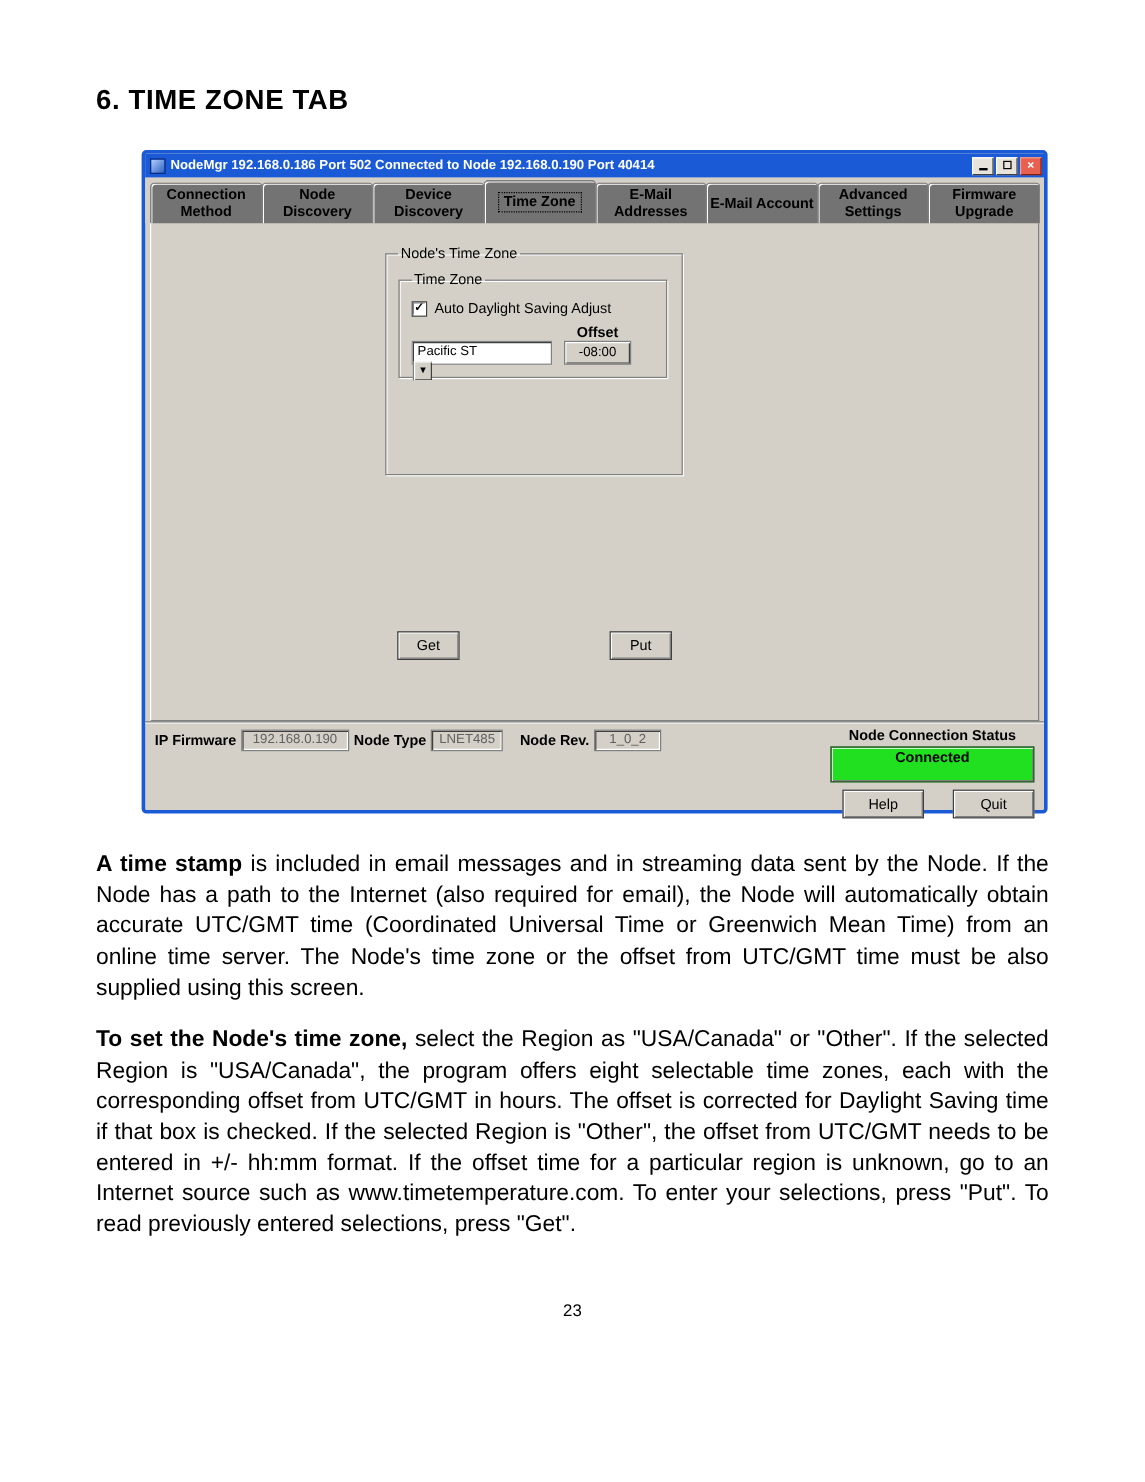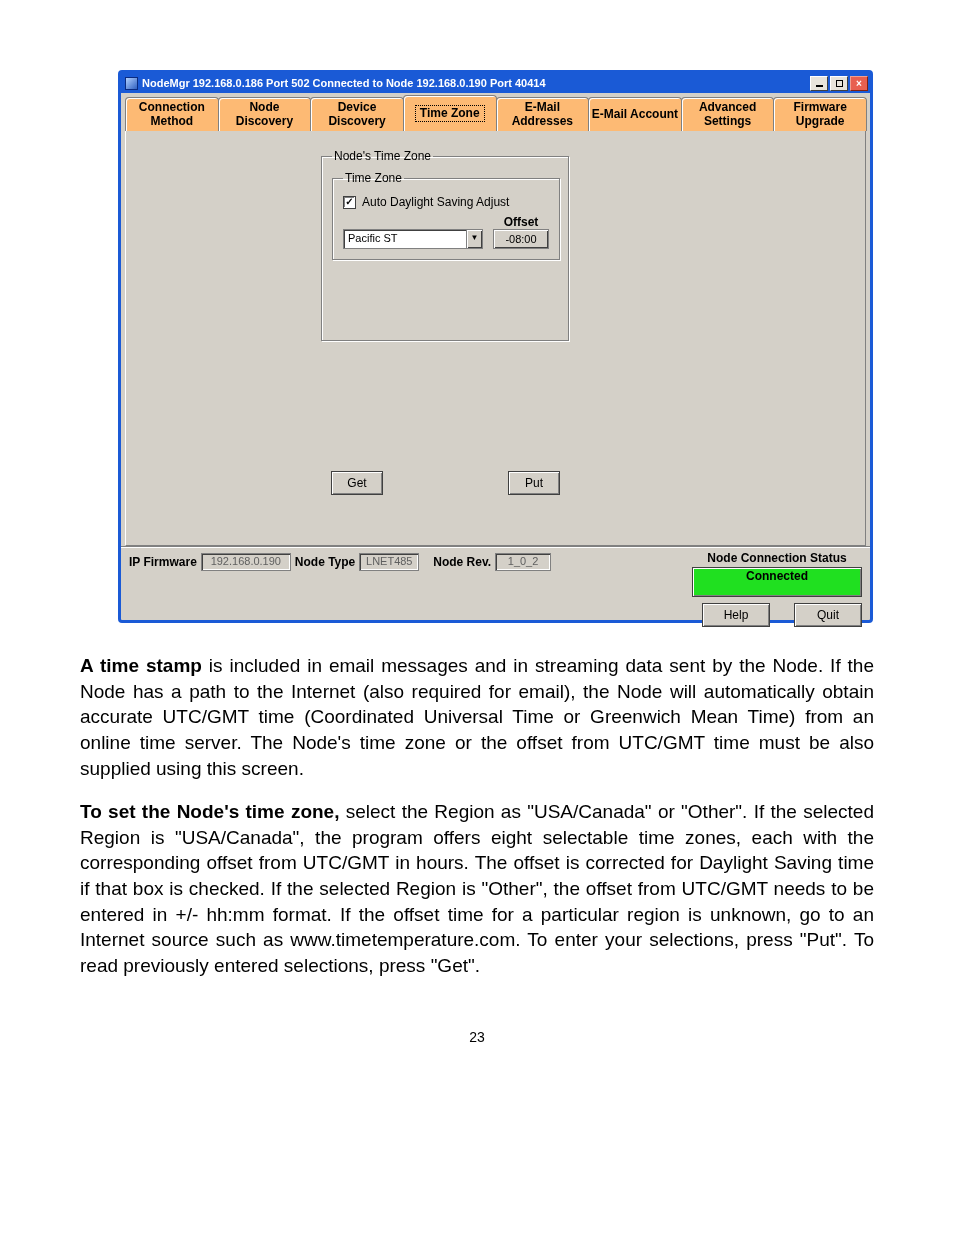--- a/index.html
+++ b/index.html
@@ -75,21 +75,21 @@
     align-items: flex-end;
     height: 38px;
   }
   .tab {
     flex: 1;
     height: 34px;
     border: 1px solid #808080;
     border-bottom: none;
     border-top-left-radius: 4px;
     border-top-right-radius: 4px;
-    background: #fdba74;
+    background: #737373;
     box-shadow: inset 1px 1px 0 #fff;
     font-size: 12px;
     font-weight: bold;
     text-align: center;
     display: flex;
     align-items: center;
     justify-content: center;
     padding: 16px 2px;
     margin-right: -1px;
   }
@@ -145,27 +145,28 @@
     box-shadow: inset -1px -1px 0 #fff, inset 1px 1px 0 #808080;
     background: #fff;
     margin-right: 6px;
     display: flex; align-items: center; justify-content: center;
     font-size: 10px; line-height: 10px;
   }
   .check-box.checked::after { content: "✓"; color:#000; font-weight:bold; }
 
   .combo {
     display: flex;
-    width: 140px;
+    width: 117px;
     height: 20px;
     border: 1px solid #808080;
     box-shadow: inset 1px 1px 0 #404040, inset -1px -1px 0 #fff;
     background: #fff;
     font-size: 11px;
     margin-top: 4px;
+    flex-direction: column;
   }
   .combo .txt { flex:1; padding: 2px 4px; }
   .combo .btn {
     width: 16px; background:#d4d0c8;
     border-left: 1px solid #808080;
     box-shadow: inset 1px 1px 0 #fff, inset -1px -1px 0 #404040;
     text-align: center; font-size: 8px; line-height: 16px;
   }
   .offset-row {
     display:flex; align-items: flex-end; gap: 10px; margin-top: 6px;
@@ -254,20 +255,21 @@
     text-align: center;
     font-family: Arial, sans-serif;
     font-size: 14px;
     margin-top: 50px;
   }
 </style>
 </head>
 <body>
 
 <div class="page">
+  <div class="heading">6.  TIME ZONE TAB</div>
 
   <div class="window">
     <div class="titlebar">
       <div class="title-icon"></div>
       <div class="title-text">NodeMgr 192.168.0.186 Port 502  Connected to  Node 192.168.0.190 Port 40414</div>
       <div class="title-spacer"></div>
       <div class="winbtn"><span class="mn"></span></div>
       <div class="winbtn"><span class="sq"></span></div>
       <div class="winbtn close">×</div>
     </div>

